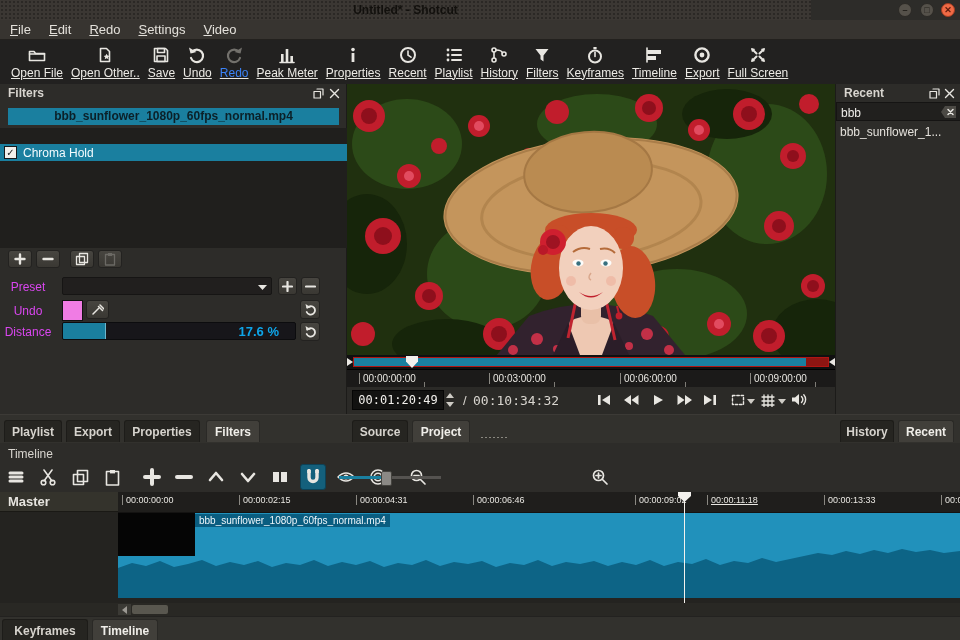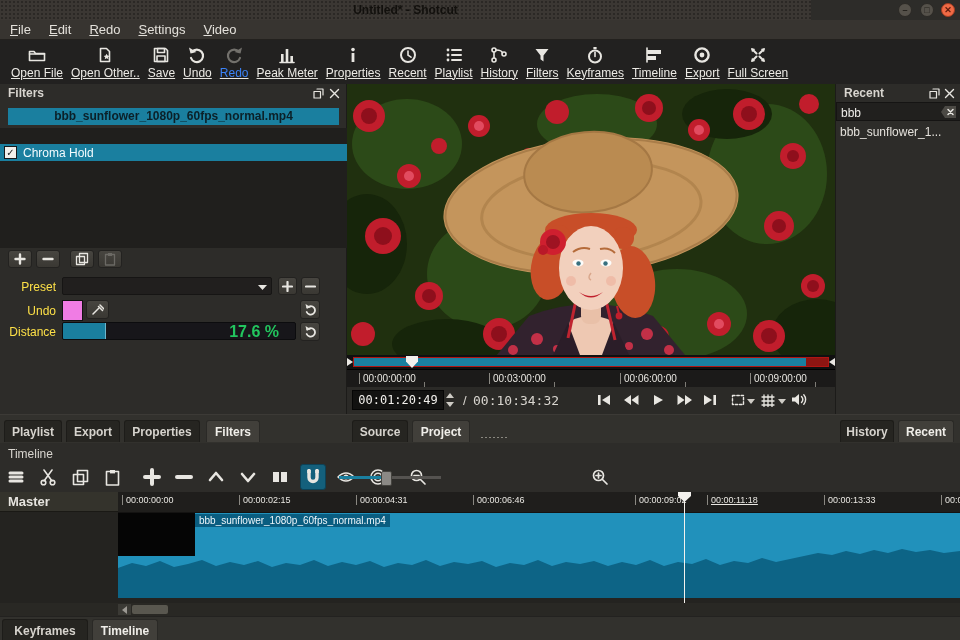--- a/index.html
+++ b/index.html
@@ -31,21 +31,21 @@
   .tb-item.disabled .ico-fill{fill:#73716c;}
 
   
   .panel-h{font-size:12px;color:#d8d5cf;padding:2px 8px;}
   .teal{background:#1a7f9f;}
   .fname{left:8px;top:24px;width:331px;height:17px;background:#1a7f9f;color:#0b2028;font-weight:bold;
     font-size:12px;text-align:center;line-height:17px;overflow:hidden;white-space:nowrap;}
   .btn{background:linear-gradient(#474540,#3a3833);border:1px solid #232220;border-radius:3px;
     display:flex;align-items:center;justify-content:center;box-sizing:border-box;}
   .btn.dis .ico{stroke:#6b6964;} .btn.dis .ico-fill{fill:#6b6964;}
-  .flabel{font-size:12px;color:#fde047;text-align:right;}
+  .flabel{font-size:12px;color:#d946ef;text-align:center;}
 
   
   .tabbar{left:0;top:414px;width:960px;height:29px;background:#32312d;border-top:1px solid #3c3a36;}
   .tab{position:absolute;top:5px;height:22px;line-height:22px;font-size:12px;font-weight:bold;text-align:center;
     border-radius:3px 3px 0 0;background:#262521;border:1px solid #1d1c19;border-bottom:none;color:#d6d3cd;box-sizing:border-box;}
   .tab.active{background:#413f3a;border-color:#2a2926;color:#f0eee9;}
 
   
   .tlbar-icon{display:flex;align-items:center;justify-content:center;width:24px;height:24px;border-radius:3px;}
   .tlbar-icon.active{background:#14607c;border:1px solid #0d4257;}
@@ -254,21 +254,21 @@
   <div class="abs btn" style="left:300px;top:216px;width:20px;height:19px;">
       <svg width="13" height="13">
         <path class="ico" style="stroke-width:1.8" d="M3.5,4.5 a4.3,4.3 0 1 1 -.8,4.5"></path>
         <path class="ico-fill" d="M1.5,1 l1,4.5 4.5,-1 z"></path>
       </svg>
     </div>
 
   <div class="abs flabel" style="left:0;top:241px;width:56px;">Distance</div>
   <div class="abs" style="left:62px;top:238px;width:234px;height:18px;background:#17161a;border:1px solid #0c0c0e;border-radius:2px;box-sizing:border-box;overflow:hidden;">
     <div style="position:absolute;left:0;top:0;height:100%;width:18%;background:#1a7f9f;border-right:1px solid #6db6cc;"></div>
-    <div style="position:absolute;right:16px;top:0;height:100%;line-height:17px;font-size:16px;font-weight:bold;color:#22c55e;">17.6 %</div>
+    <div style="position:absolute;right:16px;top:0;height:100%;line-height:17px;font-size:13px;font-weight:bold;color:#0ea5e9;">17.6 %</div>
   </div>
   <div class="abs btn" style="left:300px;top:238px;width:20px;height:19px;">
       <svg width="13" height="13">
         <path class="ico" style="stroke-width:1.8" d="M3.5,4.5 a4.3,4.3 0 1 1 -.8,4.5"></path>
         <path class="ico-fill" d="M1.5,1 l1,4.5 4.5,-1 z"></path>
       </svg>
     </div>
 </div>
 
 <div class="abs" style="left:347px;top:84px;width:488px;height:330px;background:#2b2a27;">

